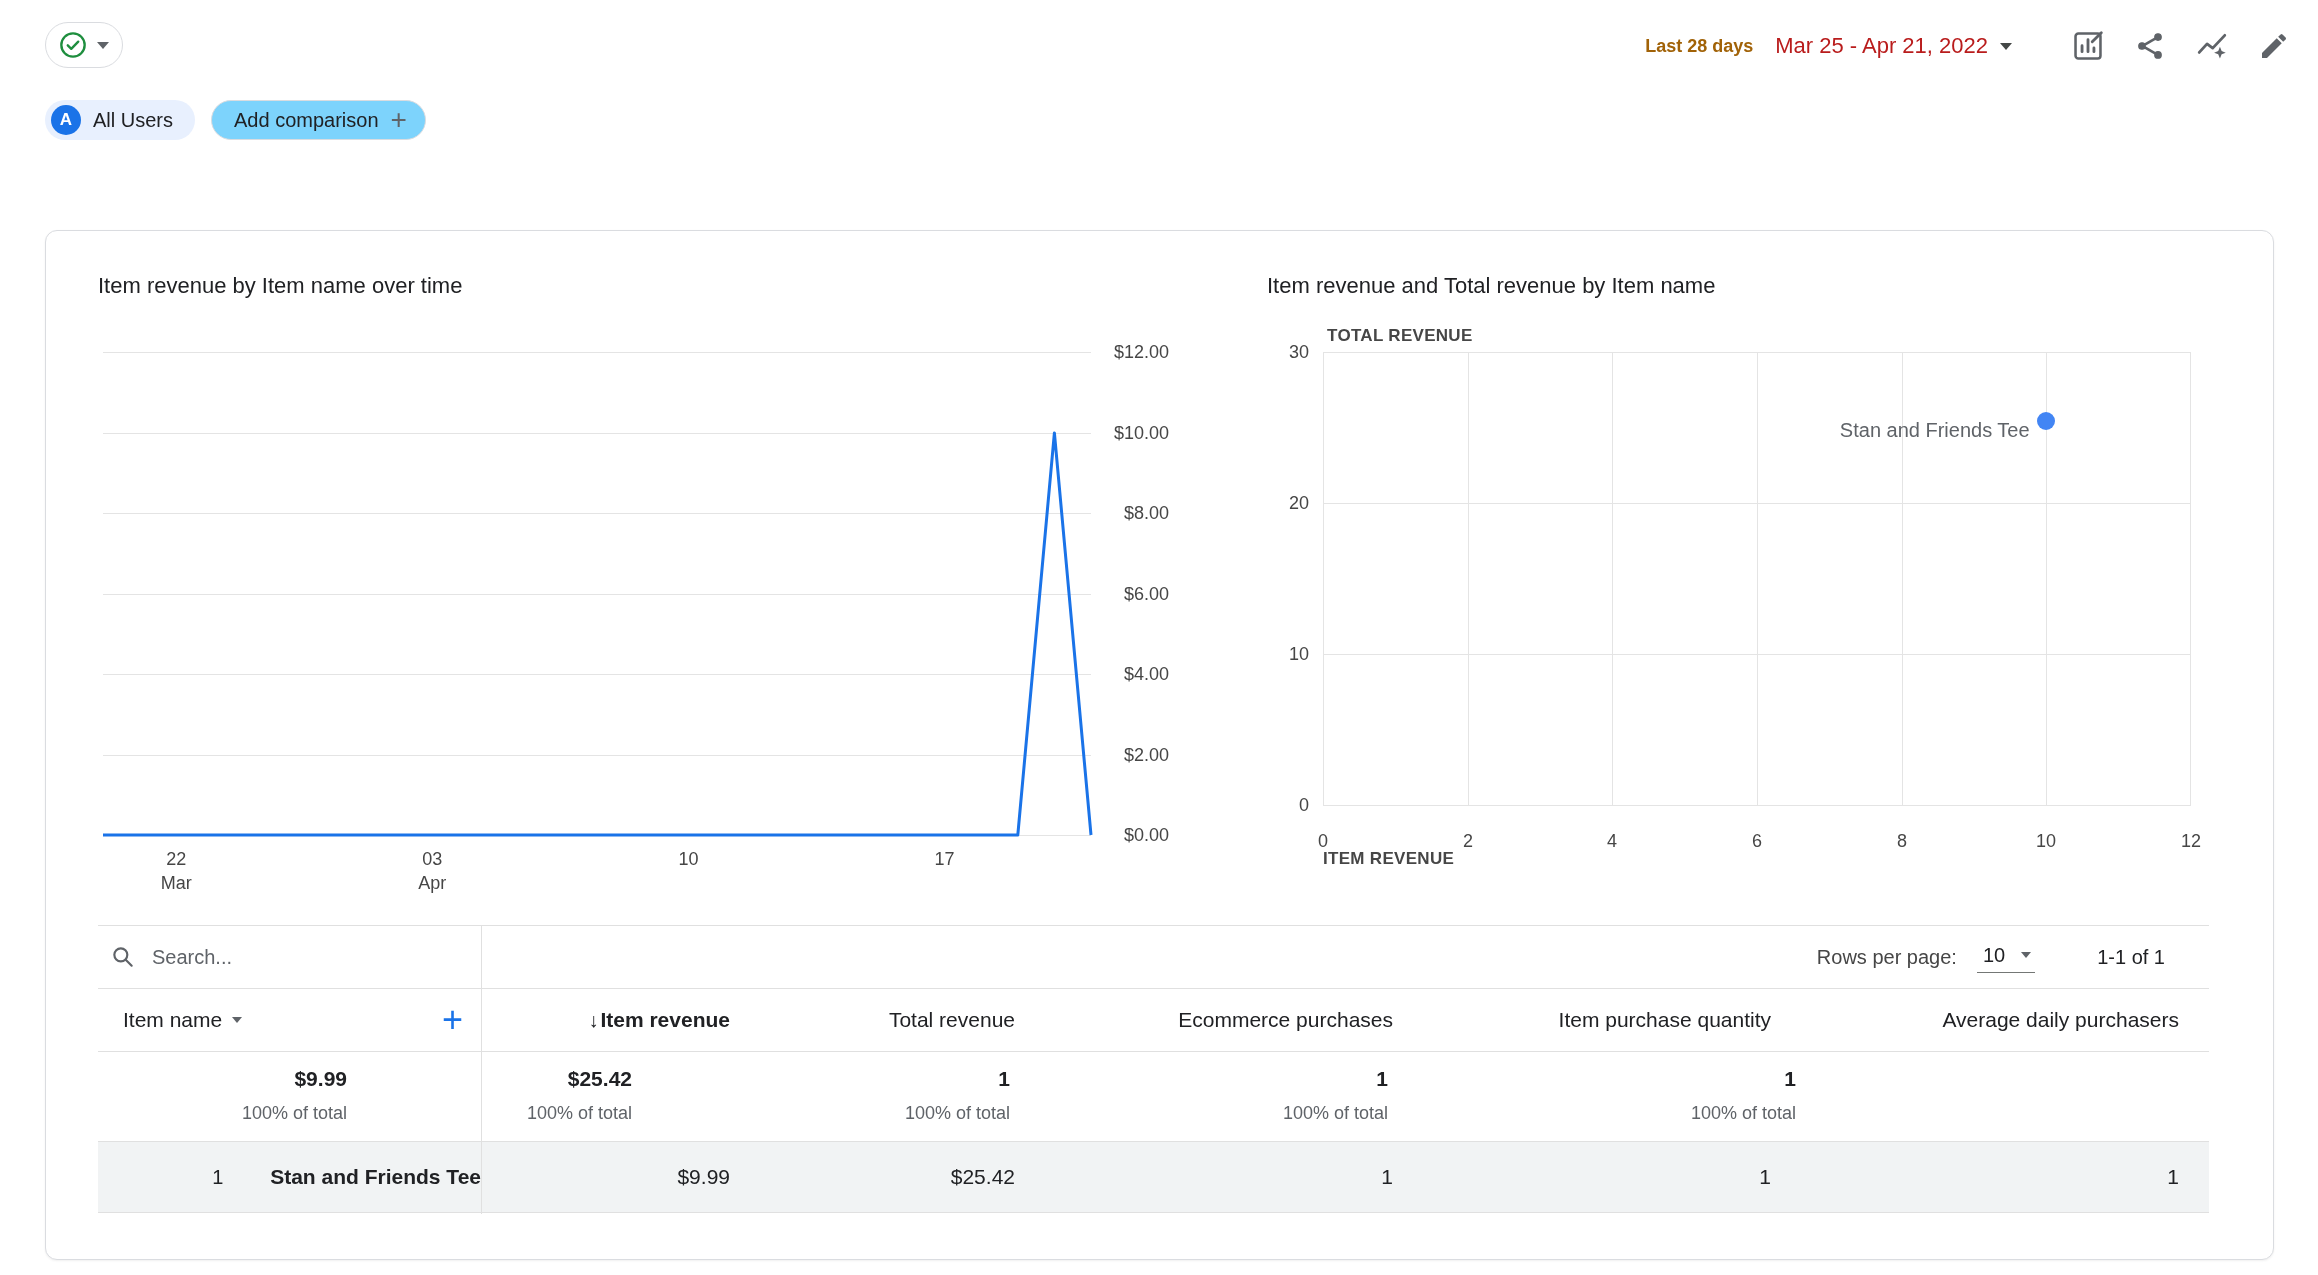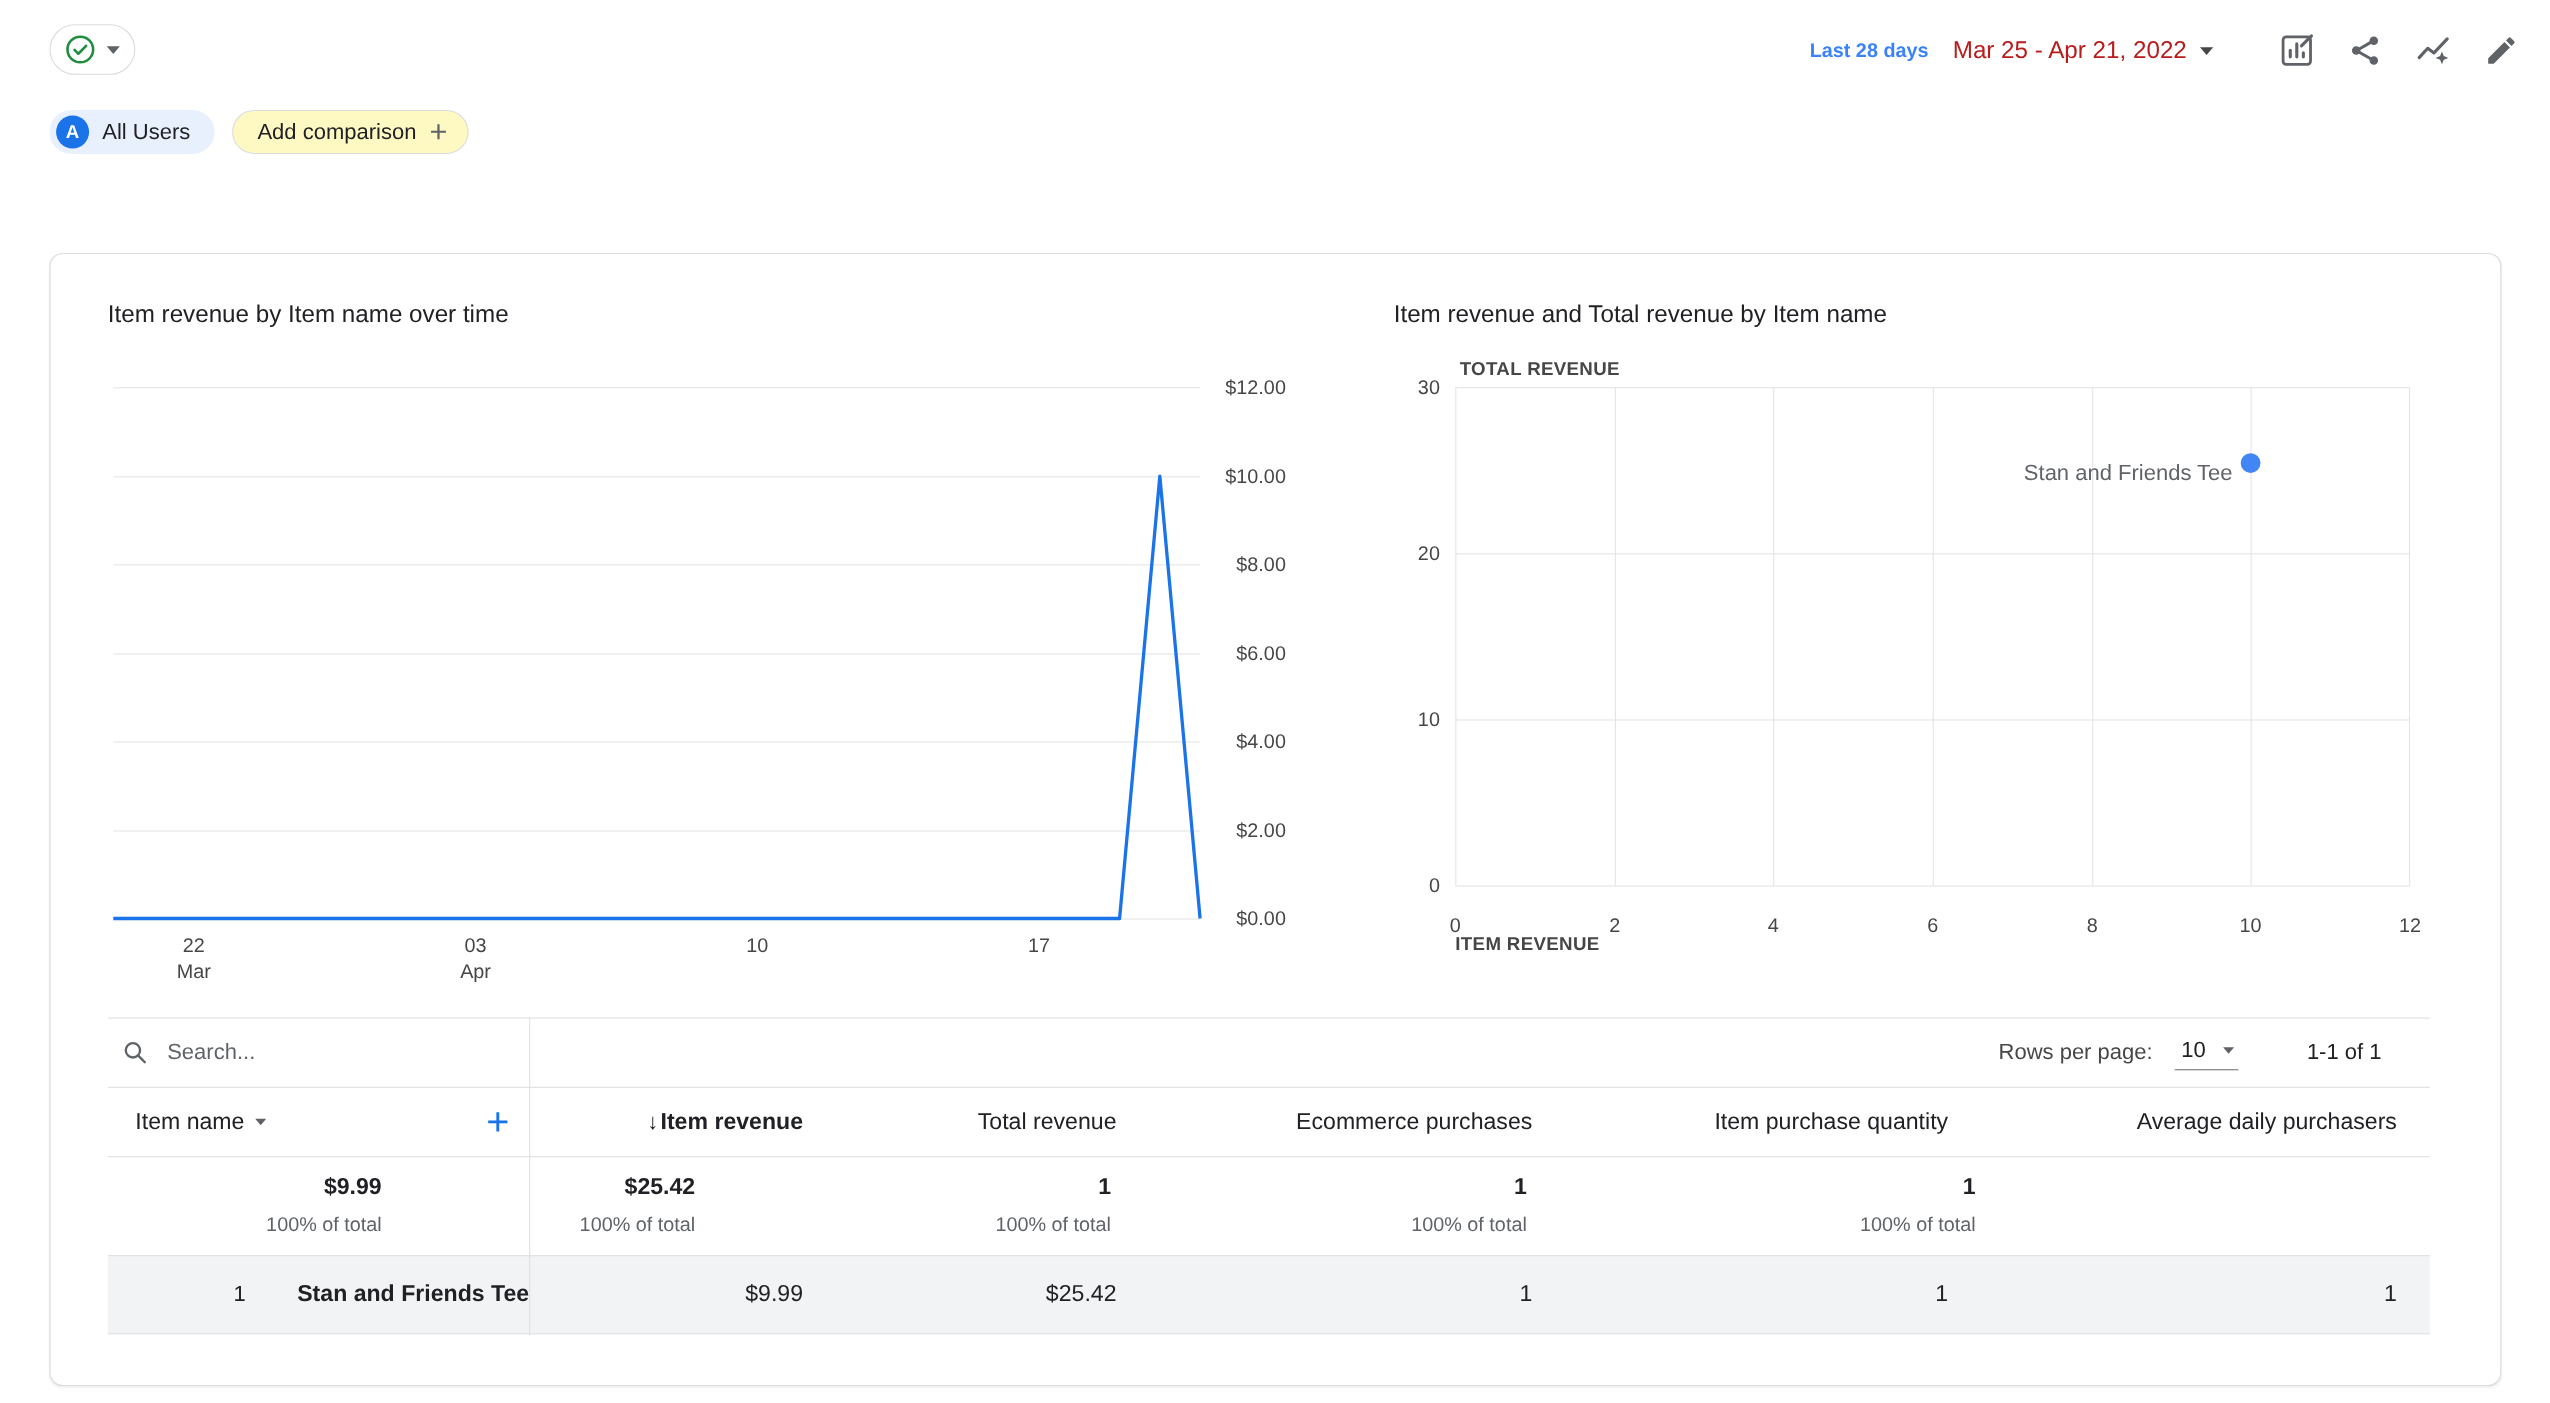--- a/index.html
+++ b/index.html
@@ -9,29 +9,29 @@
     font-family: "Liberation Sans", "DejaVu Sans", sans-serif; color: #202124;
   }
   
   .title-row { position: absolute; left: 45px; top: 22px; display: flex; align-items: center; gap: 26px; }
   .page-title { font-size: 34px; font-weight: 400; margin: 0; color: #1f1f1f; letter-spacing: .2px; }
   .status-pill { display: flex; align-items: center; gap: 10px; border: 1px solid #dadce0; border-radius: 24px; padding: 8px 13px; background: #fff; cursor: pointer; }
   .caret { width: 0; height: 0; border-left: 6px solid transparent; border-right: 6px solid transparent; border-top: 7px solid #5f6368; }
   .caret.dark { border-top-color: #444746; }
   .caret.small { border-left-width: 5px; border-right-width: 5px; border-top-width: 6px; }
   .topbar-right { position: absolute; right: 22px; top: 24px; display: flex; align-items: center; }
-  .range-label { font-size: 18px; font-weight: 700; margin-right: 16px; color: #3b82f6; }
+  .range-label { font-size: 18px; font-weight: 700; margin-right: 16px; color: #a16207; }
   .date-btn { display: flex; align-items: center; gap: 12px; font-size: 22px; font-weight: 500; color: #b91c1c; background: none; border: none; font-family: inherit; margin-right: 30px; cursor: pointer; }
   .icon-btn { width: 44px; height: 44px; margin-left: 18px; border: none; background: none; display: flex; align-items: center; justify-content: center; cursor: pointer; padding: 0; }
   
   .comparison-row { position: absolute; left: 45px; top: 100px; display: flex; gap: 16px; align-items: center; }
   .chip { height: 40px; border-radius: 20px; display: flex; align-items: center; font-size: 20px; color: #202124; }
   .chip-users { background: #e8f0fe; padding: 0 22px 0 6px; gap: 12px; cursor: pointer; }
   .avatar { width: 30px; height: 30px; border-radius: 50%; background: #1a73e8; color: #fff; font-size: 17px; font-weight: 700; display: flex; align-items: center; justify-content: center; }
-  .chip-add { background: #fef9c3; border: 1px solid #dadce0; padding: 0 18px 0 22px; gap: 12px; cursor: pointer; font-family: inherit; font-size: 20px; }
+  .chip-add { background: #7dd3fc; border: 1px solid #dadce0; padding: 0 18px 0 22px; gap: 12px; cursor: pointer; font-family: inherit; font-size: 20px; }
   .plus-glyph { font-size: 28px; color: #5f6368; line-height: 28px; font-weight: 400; }
   
   .card { position: absolute; left: 45px; top: 230px; width: 2229px; height: 1030px; background: #fff; border: 1px solid #dadce0; border-radius: 12px; box-shadow: 0 1px 2px rgba(60,64,67,.08); }
   .chart-title { position: absolute; top: 42px; font-size: 22px; color: #202124; }
   #line-title { left: 52px; }
   #scatter-title { left: 1221px; }
   .plot { position: absolute; }
   #line-chart { left: 57px; top: 121px; width: 988px; height: 483px; }
   #scatter-chart { left: 1277px; top: 121px; width: 868px; height: 453px; }
   .hline { position: absolute; left: 0; width: 100%; height: 1px; background: #e4e4e4; }

